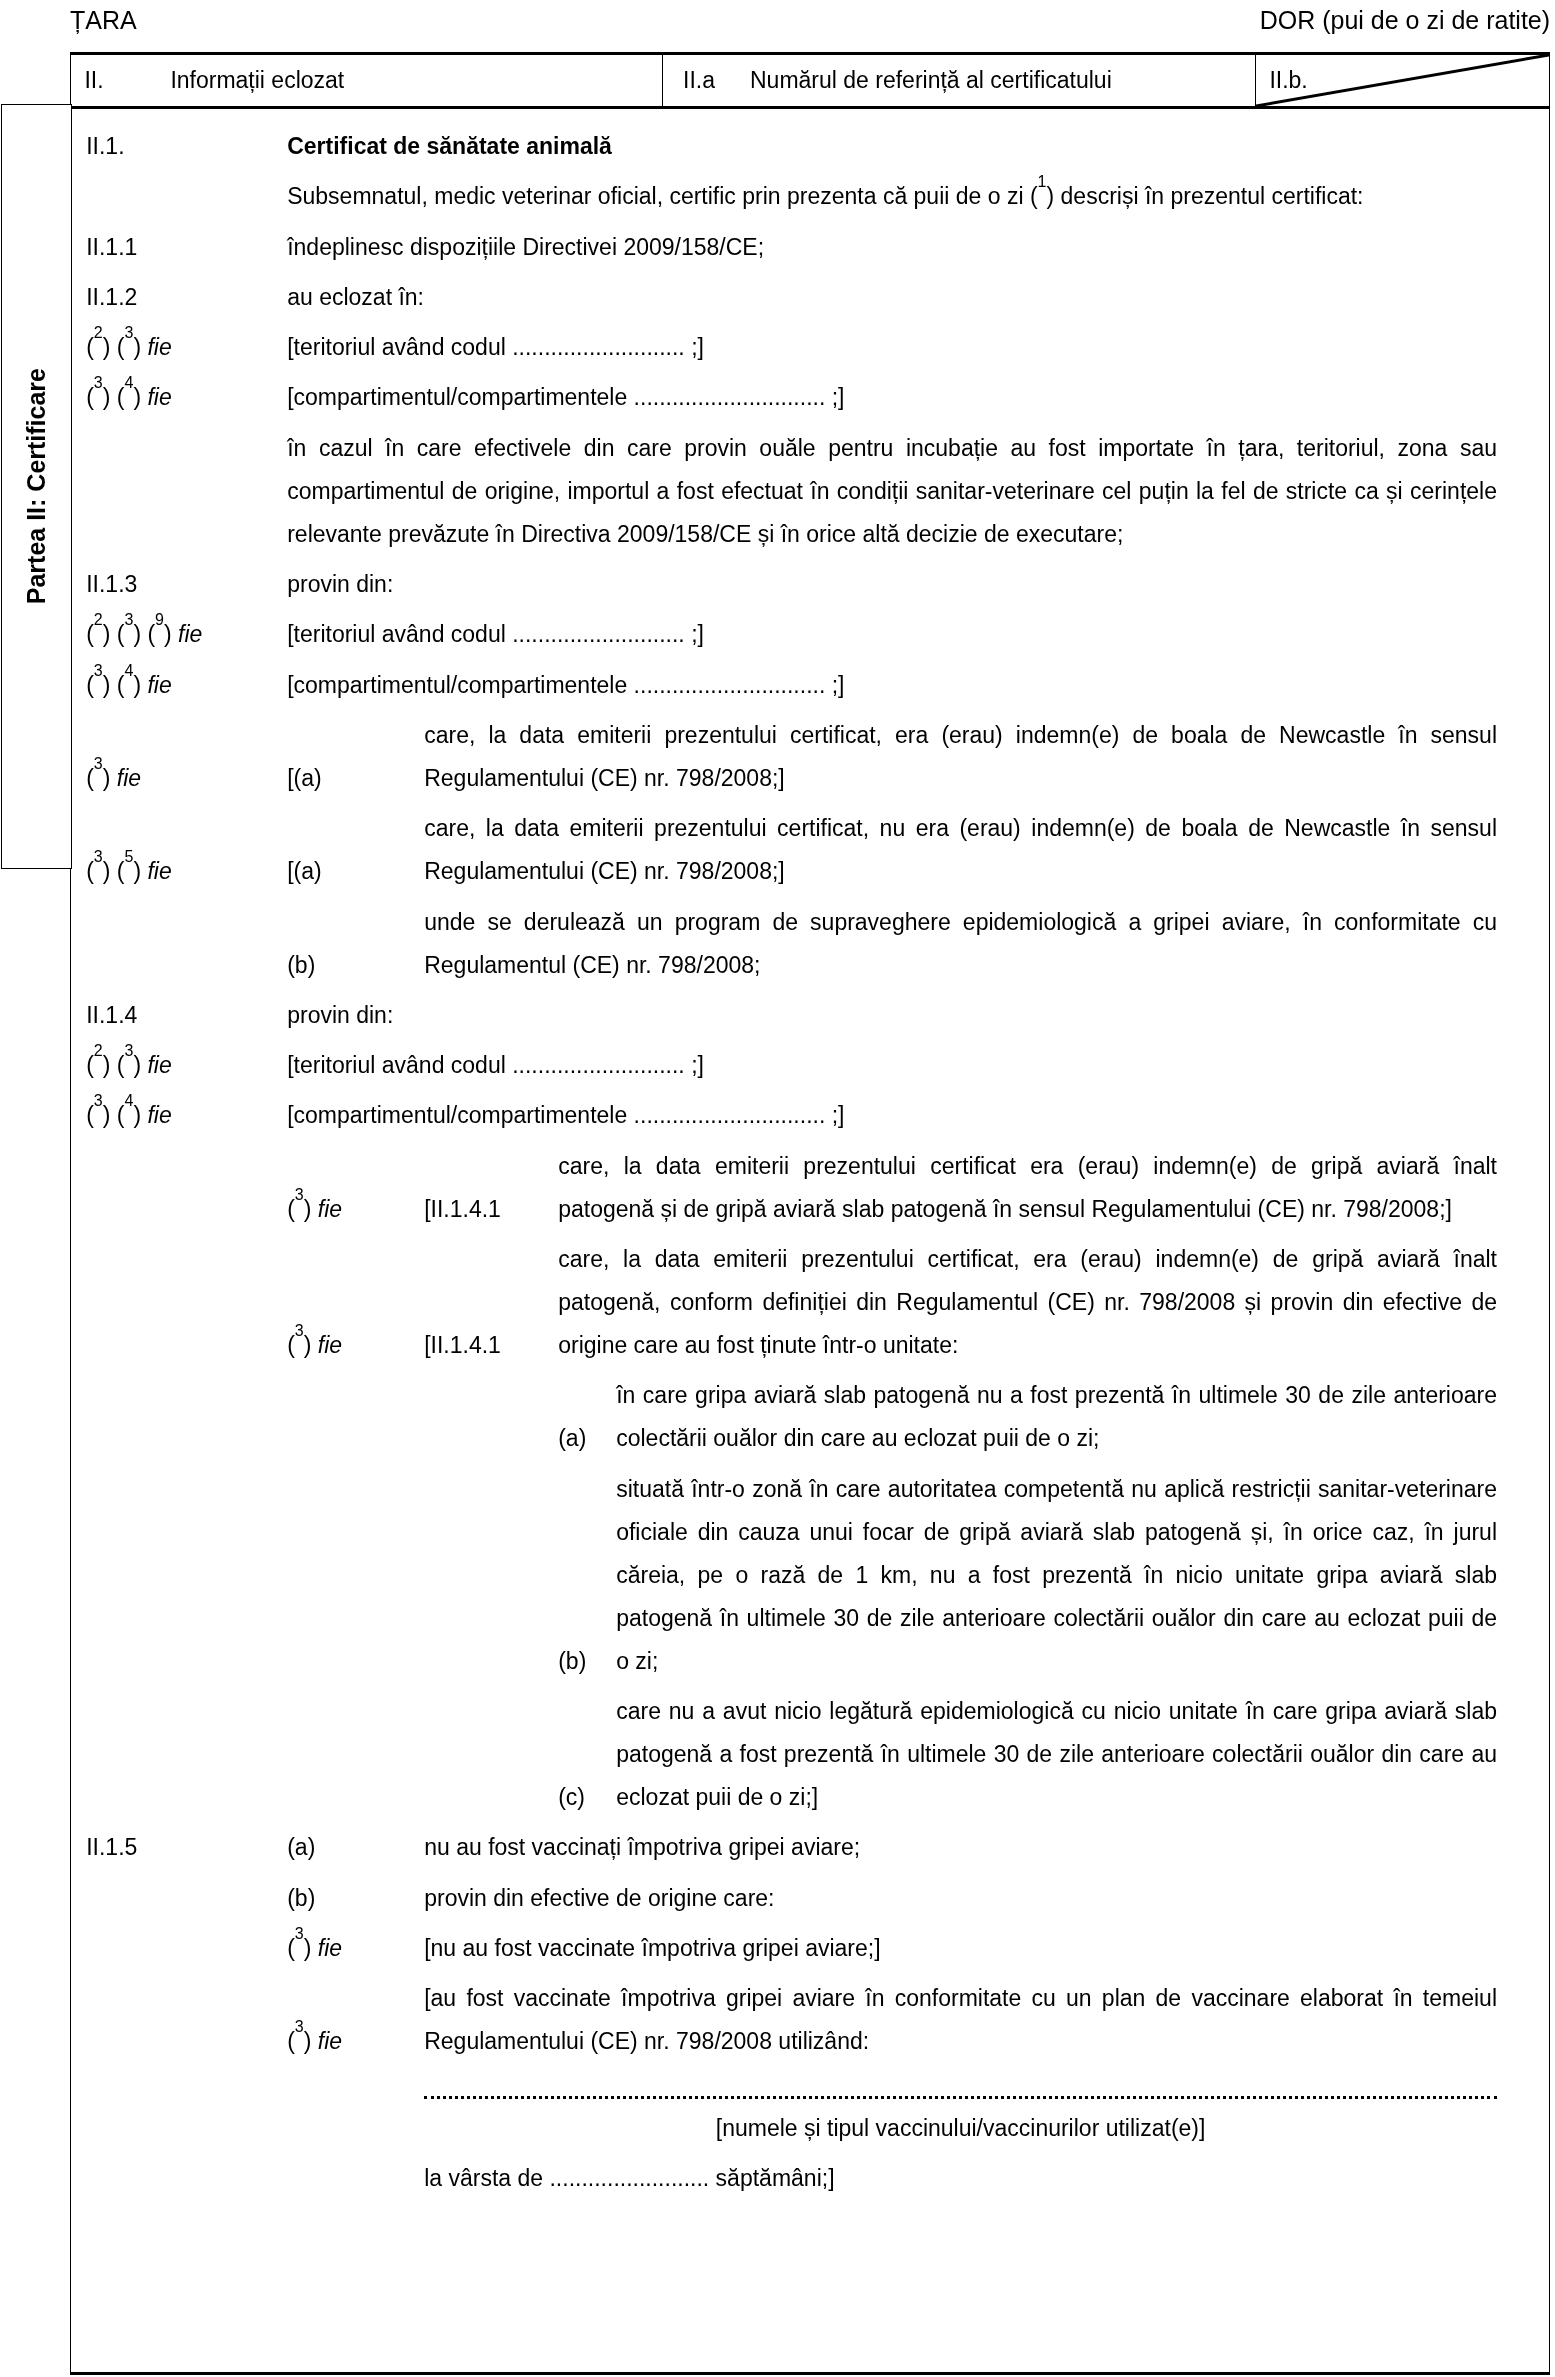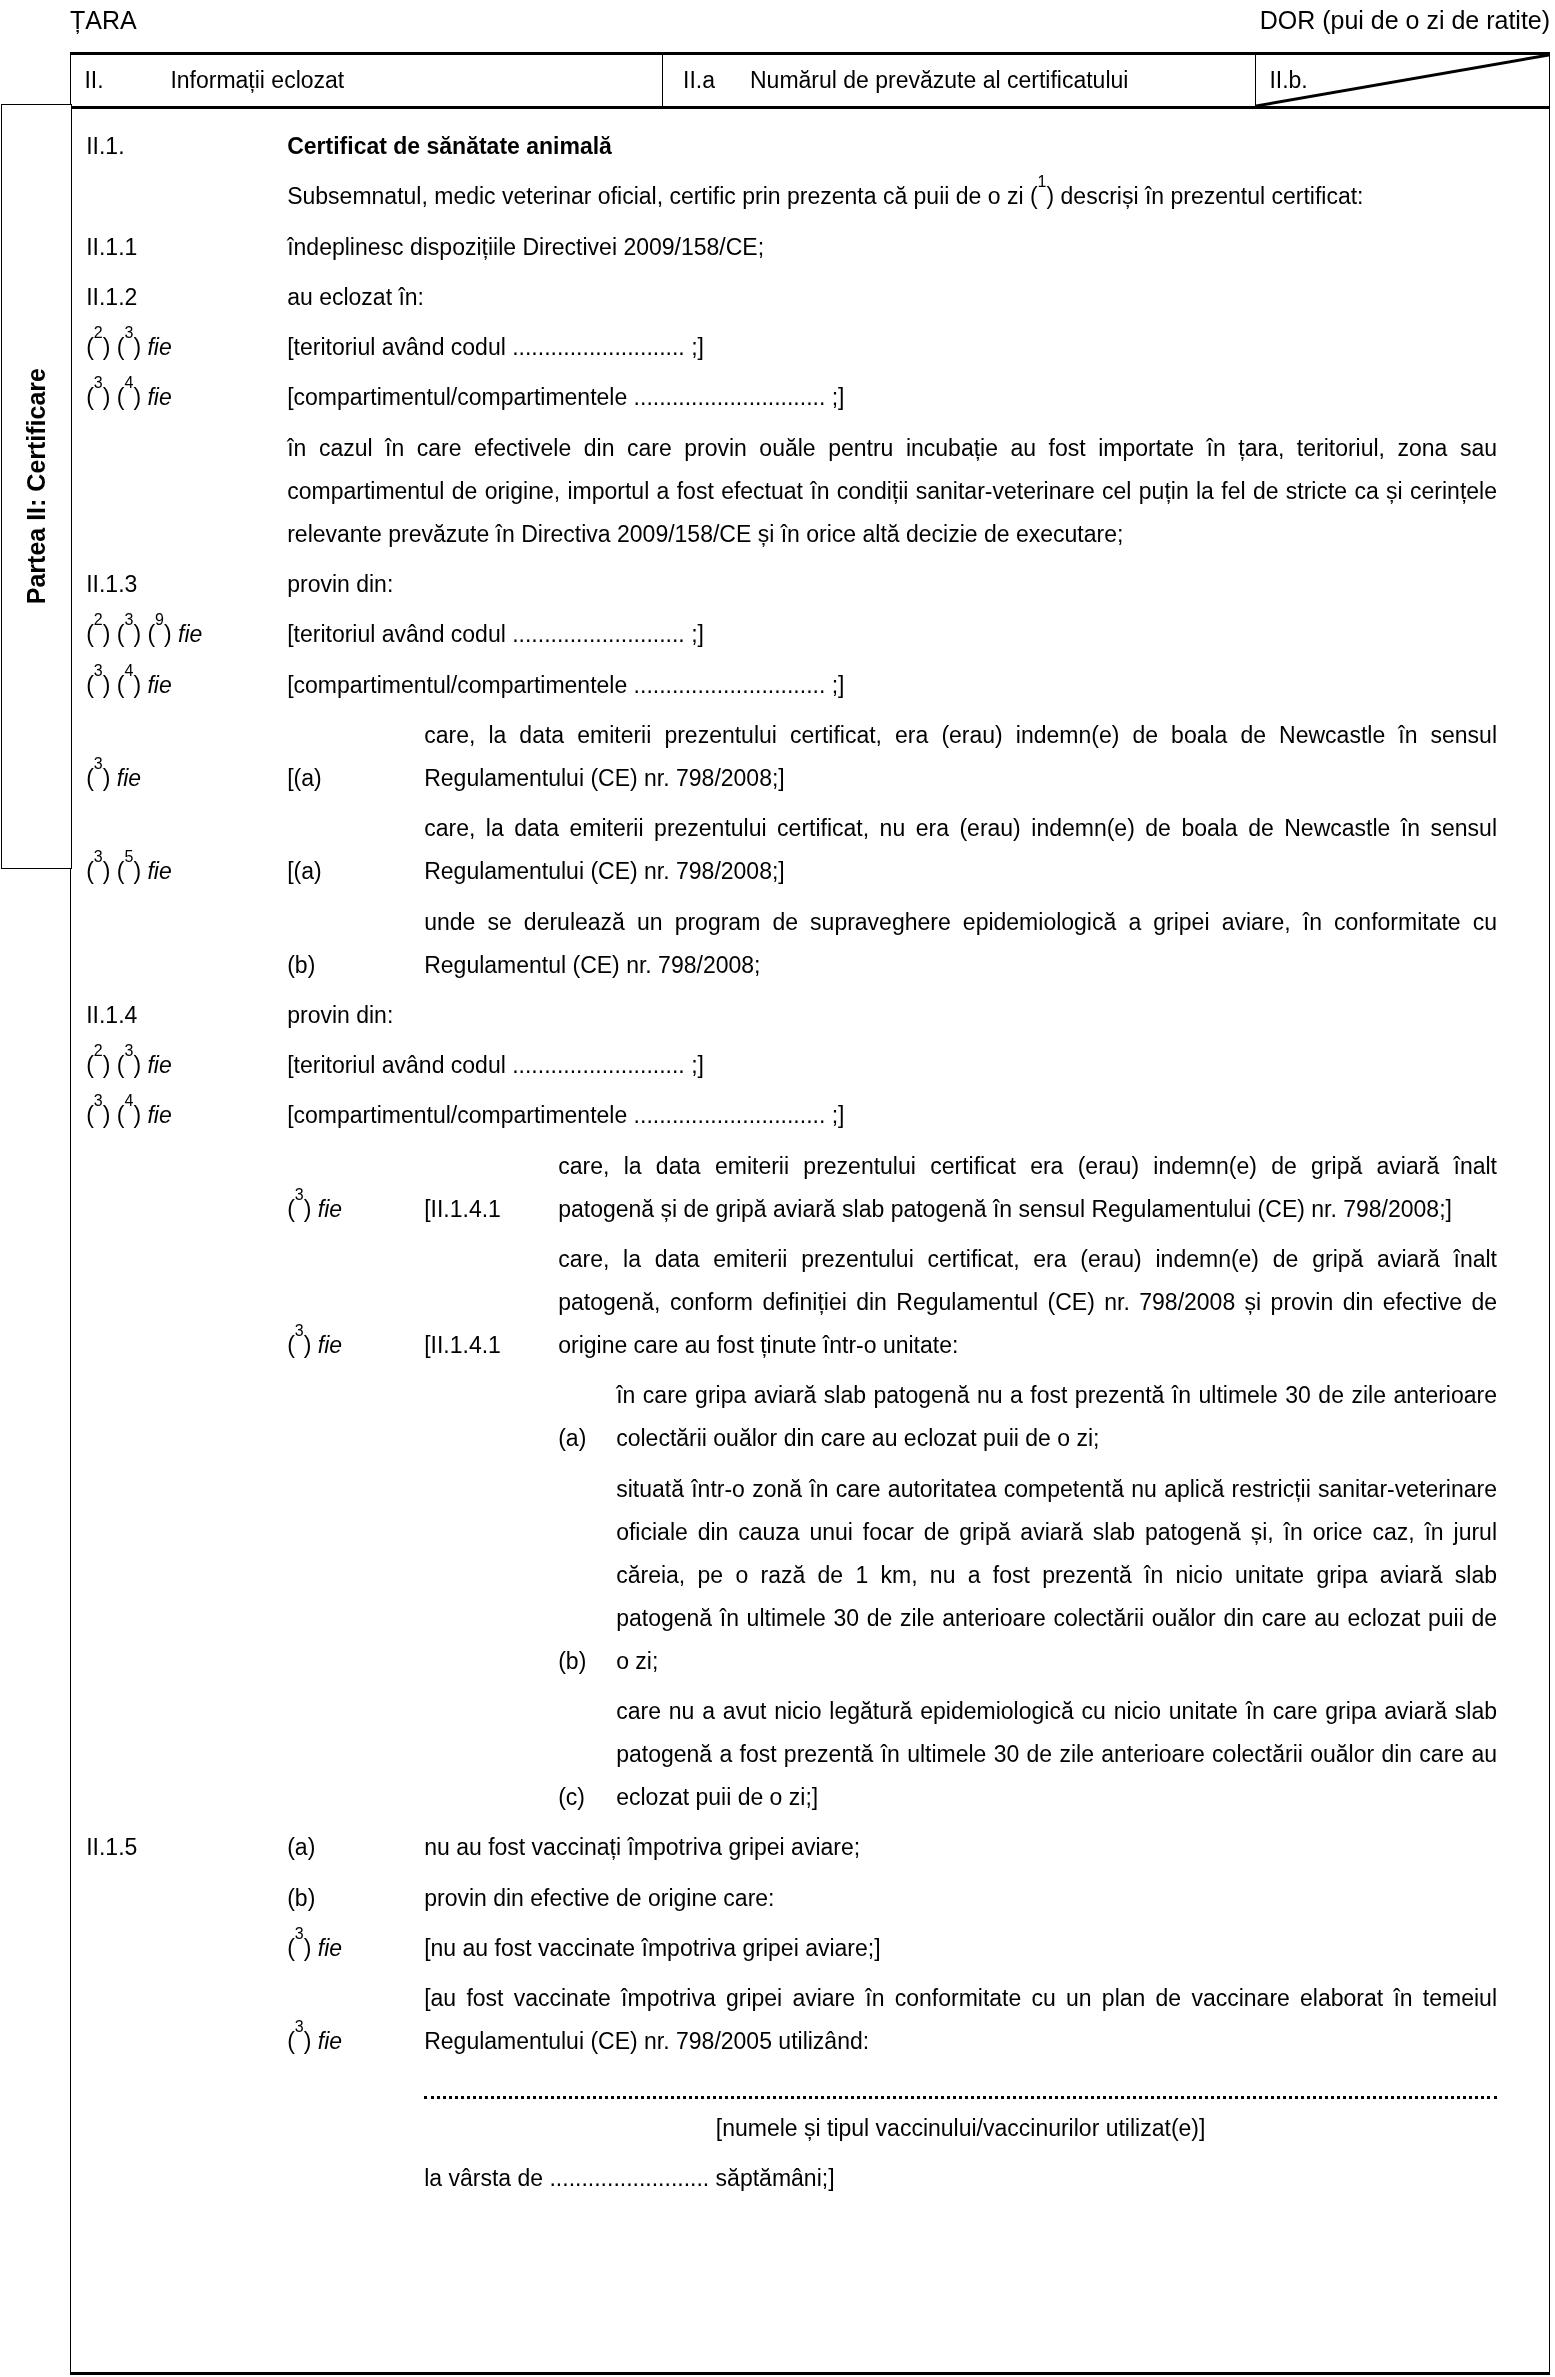--- a/index.html
+++ b/index.html
@@ -56,21 +56,21 @@
   </div>
 
   <div class="table">
     <div class="thead">
       <div class="hc hc1">
         <span class="hnum">II.</span>
         <span>Informații eclozat</span>
       </div>
       <div class="hc hc2">
         <span class="hnum hnum2">II.a</span>
-        <span>Numărul de prevăzute al certificatului</span>
+        <span>Numărul de referință al certificatului</span>
       </div>
       <div class="hc hc3">
         <span>II.b.</span>
         <svg class="diag" viewBox="0 0 100 100" preserveAspectRatio="none" aria-hidden="true">
           <line x1="0" y1="100" x2="100" y2="0" stroke="#000" stroke-width="3" vector-effect="non-scaling-stroke"></line>
         </svg>
       </div>
     </div>
     <div class="content" id="rows">
         <div class="row">
@@ -184,21 +184,21 @@
           <div class="cell fx">provin din efective de origine care:</div>
         </div>
         <div class="row">
           <div class="cell" style="width: 201px;"></div>
           <div class="cell" style="width: 137px;">(<sup>3</sup>) <em>fie</em></div>
           <div class="cell fx">[nu au fost vaccinate împotriva gripei aviare;]</div>
         </div>
         <div class="row">
           <div class="cell" style="width: 201px;"></div>
           <div class="cell" style="width: 137px;">(<sup>3</sup>) <em>fie</em></div>
-          <div class="cell fx j">[au fost vaccinate împotriva gripei aviare în conformitate cu un plan de vaccinare elaborat în temeiul Regulamentului (CE) nr. 798/2005 utilizând:</div>
+          <div class="cell fx j">[au fost vaccinate împotriva gripei aviare în conformitate cu un plan de vaccinare elaborat în temeiul Regulamentului (CE) nr. 798/2008 utilizând:</div>
         </div>
         <div class="row">
           <div class="cell" style="width: 201px;"></div>
           <div class="cell" style="width: 137px;"></div>
           <div class="cell fx dotline"></div>
         </div>
         <div class="row">
           <div class="cell" style="width: 201px;"></div>
           <div class="cell" style="width: 137px;"></div>
           <div class="cell fx ctr">[numele și tipul vaccinului/vaccinurilor utilizat(e)]</div>

